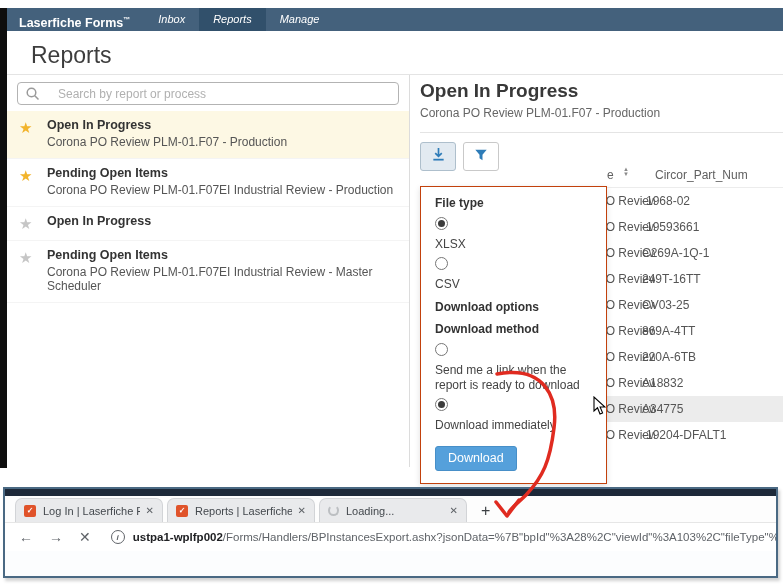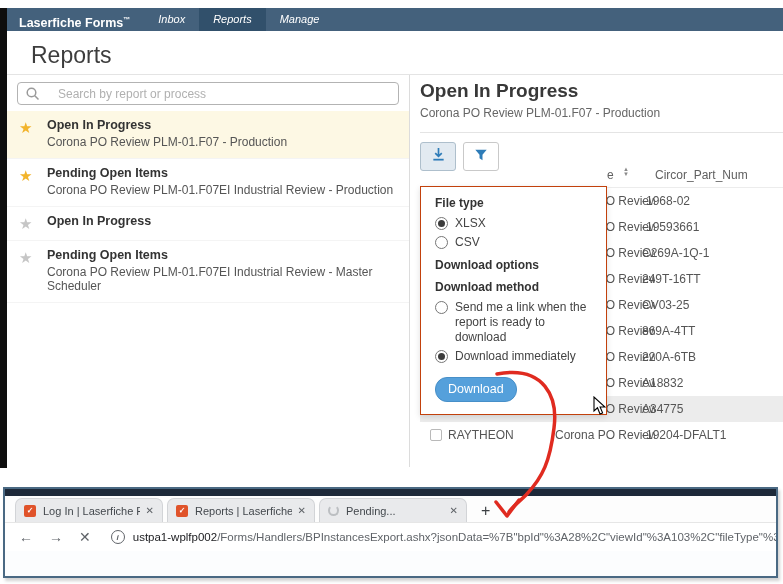--- a/index.html
+++ b/index.html
@@ -53,42 +53,42 @@
   .grid-row.highlighted { background:#ececec; }
   .cb { position:absolute; left:10px; top:7px; width:12px; height:12px; border:1px solid #b9b9b9; border-radius:2px; background:#fff; cursor:pointer; }
   .cell-cust { position:absolute; left:28px; top:6px; width:100px; white-space:nowrap; overflow:hidden; }
   .cell-proc { position:absolute; left:135px; top:6px; width:100px; white-space:nowrap; overflow:hidden; }
   .cell-part { position:absolute; left:222px; top:6px; white-space:nowrap; }
 
   
   .popup { position:absolute; left:420px; top:170px; width:187px; background:#fff; border:1px solid #c2410c; box-shadow:0 2px 6px rgba(0,0,0,0.13); z-index:5; padding:9px 14px 12px 14px;margin-top:16px; }
   .popup .sec { font-size:12px; font-weight:bold; color:#333; margin:8px 0 6px 0; }
   .popup .sec:first-child { margin-top:0; }
-  .radio-row { display:flex; align-items:flex-start; gap:7px; margin:4px 0; font-size:12px; color:#444; cursor:pointer; }
+  .radio-row { display:flex; align-items:flex-start; gap:7px; margin:4px 0; font-size:12px; color:#444; cursor:pointer;flex-direction:column; }
   .radio { width:13px; height:13px; min-width:13px; border:1px solid #767676; border-radius:50%; position:relative; margin-top:1px; background:#fff; }
   .radio.checked::after { content:""; position:absolute; left:2px; top:2px; width:7px; height:7px; border-radius:50%; background:#3c3c3c; }
   .radio-label { line-height:15px; }
-  .dl-btn { margin-top:9px; padding:4px 12px 5px 12px; background:#55a0db; border:1px solid #478fc8; border-radius:12px; color:#fff; font-size:12.5px; cursor:pointer; font-family:"Liberation Sans",sans-serif; }
+  .dl-btn { margin-top:9px; padding:4px 12px 5px 12px; background:#55a0db; border:1px solid #478fc8; border-radius:3px; color:#fff; font-size:12.5px; cursor:pointer; font-family:"Liberation Sans",sans-serif; }
 
   
   .browser { position:absolute; left:3px; top:487px; width:775px; height:91px; border:2px solid #4a6983; background:#fff; display:flex; flex-direction:column; box-shadow:2px 3px 3px rgba(0,0,0,0.18); z-index:10; }
   .win-strip { height:7px; background:#1d2939; }
   .tabbar { height:26px; background:#fdfdfd; display:flex; align-items:flex-end; padding-left:10px; }
   .btab { width:148px; height:24px; background:#e9eaec; border:1px solid #d2d4d7; border-bottom:none; border-radius:7px 7px 0 0; display:flex; align-items:center; padding:0 8px; margin-right:4px; font-size:11px; color:#43484d; cursor:pointer; }
   .btab .favicon { width:12px; height:12px; min-width:12px; background:#e0532a; border-radius:2px; color:#fff; font-size:8px; font-weight:bold; display:flex; align-items:center; justify-content:center; margin-right:7px; }
   .btab .spinner { display:none; width:11px; height:11px; min-width:11px; border:2px solid #bcbfc2; border-top-color:transparent; border-radius:50%; margin-right:7px; }
   .btab.loading .spinner { display:block; }
   .btab .tab-title { white-space:nowrap; overflow:hidden; flex:1; }
   .btab .tab-close { margin-left:6px; color:#5f6368; font-size:10px; cursor:pointer; }
   .new-tab { font-size:16px; color:#3c4043; margin:0 0 2px 10px; cursor:pointer; }
   .addressbar { height:29px; background:#fff; border-top:1px solid #e6e6e6; display:flex; align-items:center; padding-left:14px; }
   .nav-ico { color:#5f6368; font-size:14px; margin-right:16px; cursor:pointer; }
   .info-ico { width:14px; height:14px; min-width:14px; border:1.3px solid #5f6368; border-radius:50%; color:#5f6368; font-size:8px; font-style:italic; font-weight:bold; display:flex; align-items:center; justify-content:center; margin:0 8px 0 4px; cursor:pointer; }
   .url { font-size:11.5px; white-space:nowrap; overflow:hidden; flex:1; }
-  .url .host { color:#202124; font-weight:normal; }
+  .url .host { color:#202124; font-weight:bold; }
   .url .rest { color:#5f6368; }
   .page-area { flex:1; background:#fcfdfe; }
 
   .overlay { position:absolute; left:0; top:0; width:783px; height:584px; pointer-events:none; z-index:20; }
   .cursor { position:absolute; left:593px; top:396px; z-index:30; pointer-events:none; }
 </style>
 </head>
 <body>
 
 <div class="stage">
@@ -305,21 +305,21 @@
           <div class="btab">
             <span class="favicon">✓</span>
 
             <span class="tab-title">Reports | Laserfiche Forms</span>
             <span class="tab-close">✕</span>
           </div>
 
           <div class="btab loading">
 
             <span class="spinner"></span>
-            <span class="tab-title">Pending...</span>
+            <span class="tab-title">Loading...</span>
             <span class="tab-close">✕</span>
           </div>
         </div>
       <div class="new-tab">+</div>
     </div>
     <div class="addressbar">
       <span class="nav-ico">←</span>
       <span class="nav-ico">→</span>
       <span class="nav-ico">✕</span>
       <span class="info-ico">i</span>

